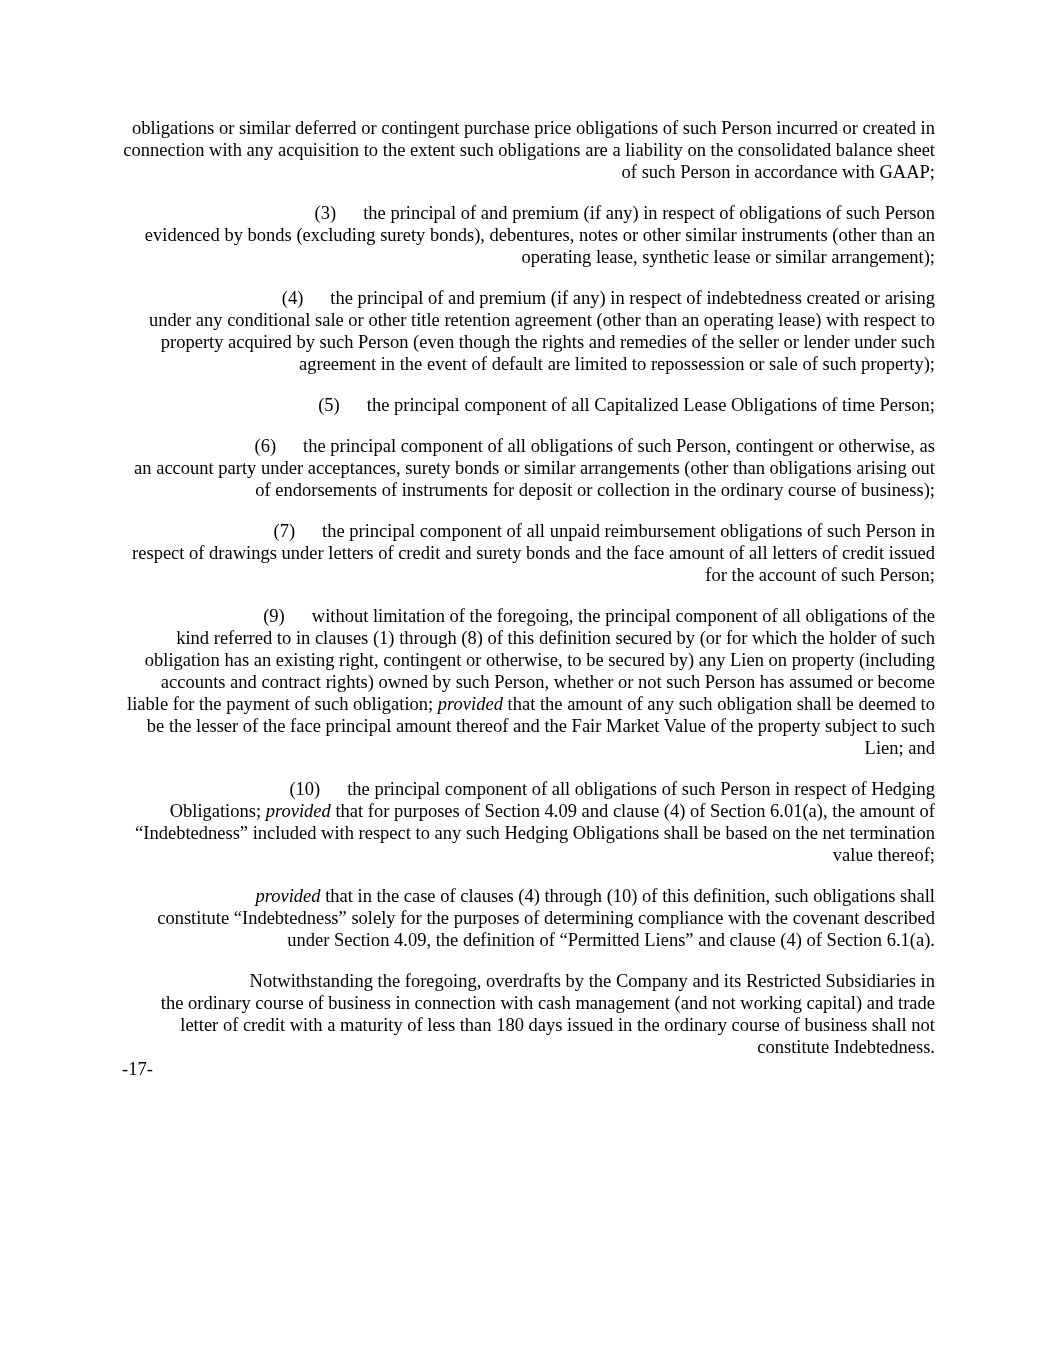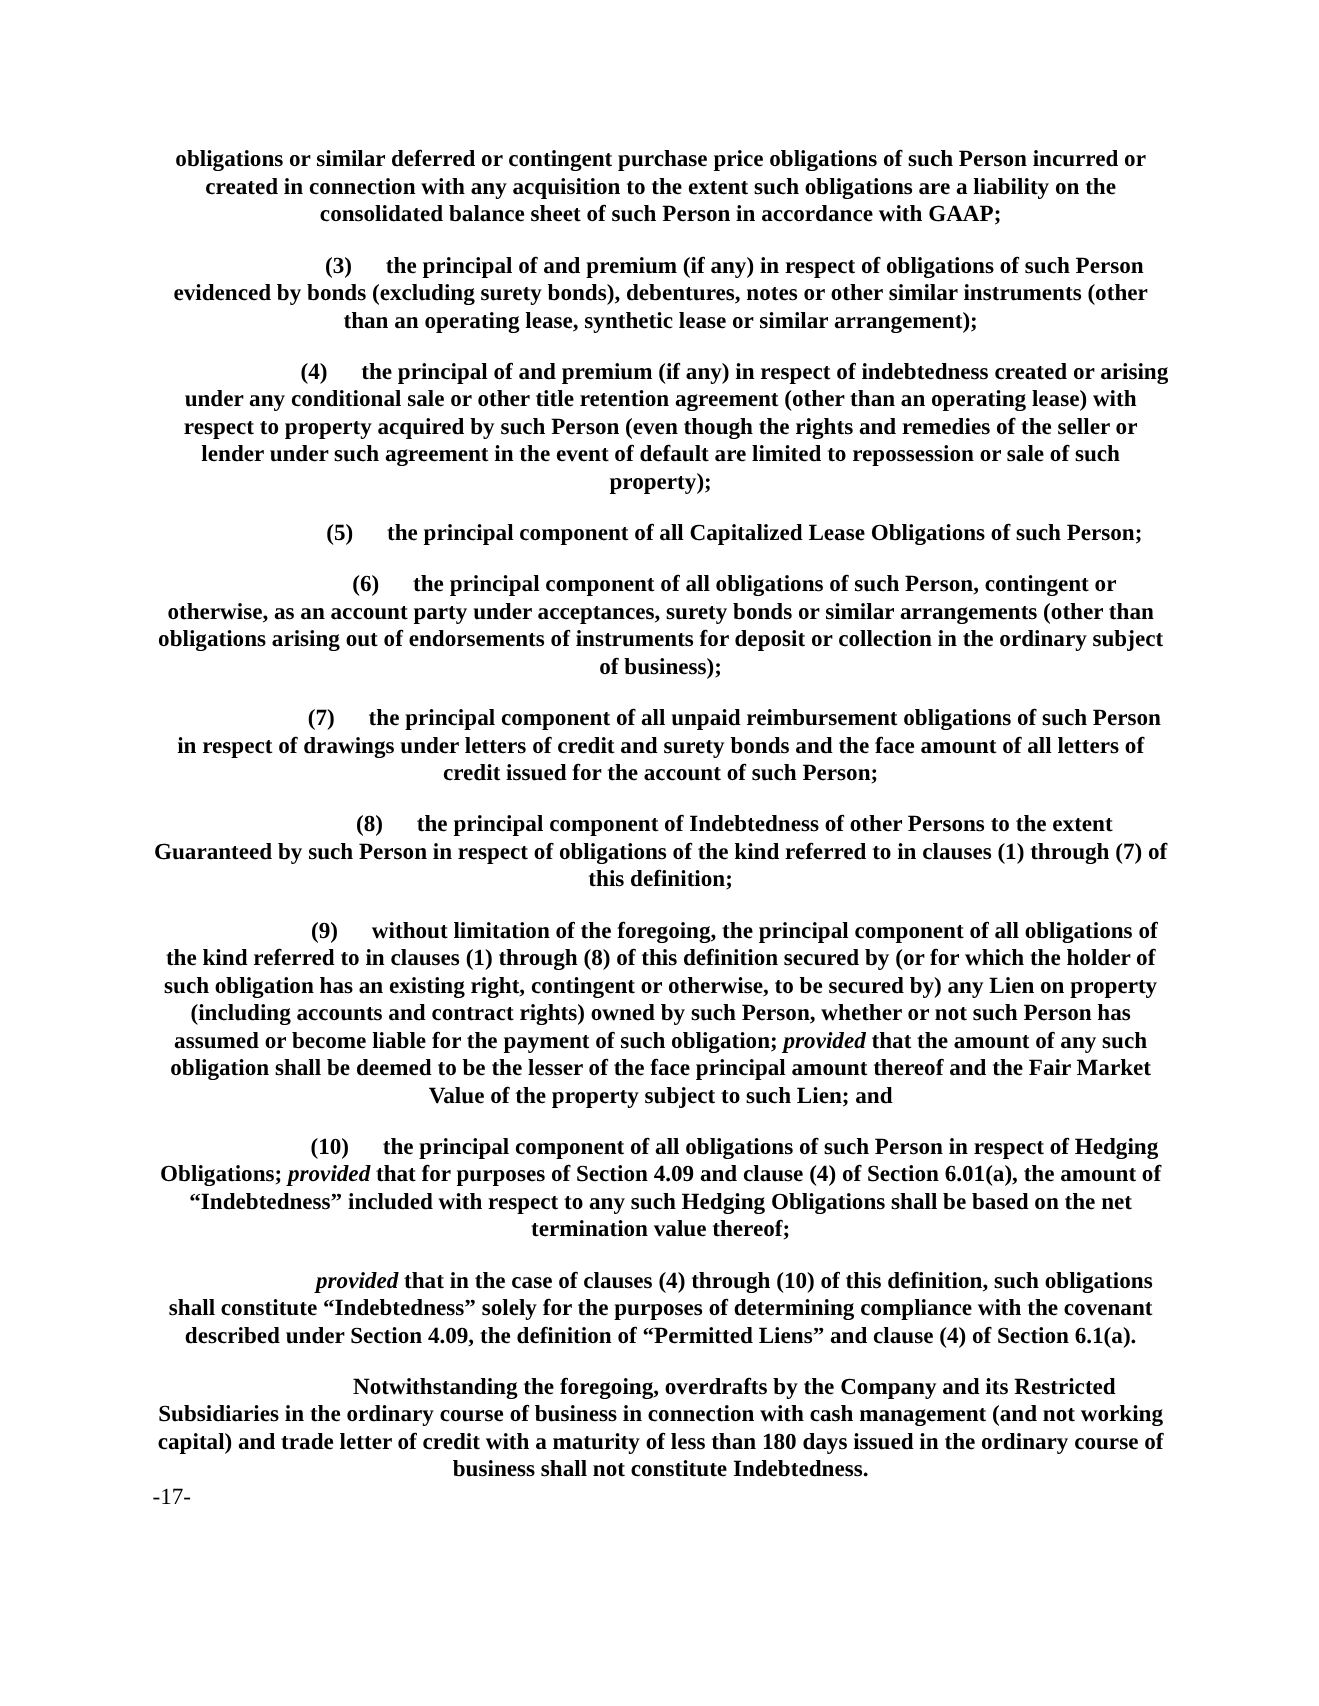--- a/index.html
+++ b/index.html
@@ -16,22 +16,21 @@
     font-family: "Liberation Serif", "DejaVu Serif", serif;
     font-size: 18.5px;
     line-height: 22px;
     box-sizing: border-box;
     padding: 117px 120px 0 122px;
     overflow: hidden;
   }
   .doc-body p {
     margin: 19px 0 0 0;
     padding: 0;
-    text-align: center;
-    font-weight: bold;
+    text-align: right;
   }
   .doc-body p:first-child {
     margin-top: 0;
   }
   .doc-body p.indent {
     text-indent: 118px;
   }
   .num {
     
   }
@@ -49,24 +48,23 @@
   }
 </style>
 </head>
 <body>
 
 <div class="page">
   <div class="doc-body">
       <p><span>obligations or similar deferred or contingent purchase price obligations of such Person incurred or created in connection with any acquisition to the extent such obligations are a liability on the consolidated balance sheet of such Person in accordance with GAAP;</span></p>
       <p class="indent"><span class="num">(3)</span><span class="tab"></span><span>the principal of and premium (if any) in respect of obligations of such Person evidenced by bonds (excluding surety bonds), debentures, notes or other similar instruments (other than an operating lease, synthetic lease or similar arrangement);</span></p>
       <p class="indent"><span class="num">(4)</span><span class="tab"></span><span>the principal of and premium (if any) in respect of indebtedness created or arising under any conditional sale or other title retention agreement (other than an operating lease) with respect to property acquired by such Person (even though the rights and remedies of the seller or lender under such agreement in the event of default are limited to repossession or sale of such property);</span></p>
-      <p class="indent"><span class="num">(5)</span><span class="tab"></span><span>the principal component of all Capitalized Lease Obligations of such Person;</span></p>
-      <p class="indent"><span class="num">(6)</span><span class="tab"></span><span>the principal component of all obligations of such Person, contingent or otherwise, as an account party under acceptances, surety bonds or similar arrangements (other than obligations arising out of endorsements of instruments for deposit or collection in the ordinary subject of business);</span></p>
+      <p class="indent"><span class="num">(5)</span><span class="tab"></span><span>the principal component of all Capitalized Lease Obligations of time Person;</span></p>
+      <p class="indent"><span class="num">(6)</span><span class="tab"></span><span>the principal component of all obligations of such Person, contingent or otherwise, as an account party under acceptances, surety bonds or similar arrangements (other than obligations arising out of endorsements of instruments for deposit or collection in the ordinary course of business);</span></p>
       <p class="indent"><span class="num">(7)</span><span class="tab"></span><span>the principal component of all unpaid reimbursement obligations of such Person in respect of drawings under letters of credit and surety bonds and the face amount of all letters of credit issued for the account of such Person;</span></p>
-      <p class="indent"><span class="num">(8)</span><span class="tab"></span><span>the principal component of Indebtedness of other Persons to the extent Guaranteed by such Person in respect of obligations of the kind referred to in clauses (1) through (7) of this definition;</span></p>
       <p class="indent"><span class="num">(9)</span><span class="tab"></span><span>without limitation of the foregoing, the principal component of all obligations of the kind referred to in clauses (1) through (8) of this definition secured by (or for which the holder of such obligation has an existing right, contingent or otherwise, to be secured by) any Lien on property (including accounts and contract rights) owned by such Person, whether or not such Person has assumed or become liable for the payment of such obligation; </span><em>provided</em><span> that the amount of any such obligation shall be deemed to be the lesser of the face principal amount thereof and the Fair Market Value of the property subject to such Lien; and</span></p>
       <p class="indent"><span class="num">(10)</span><span class="tab"></span><span>the principal component of all obligations of such Person in respect of Hedging Obligations; </span><em>provided</em><span> that for purposes of Section 4.09 and clause (4) of Section 6.01(a), the amount of “Indebtedness” included with respect to any such Hedging Obligations shall be based on the net termination value thereof;</span></p>
       <p class="indent"><em>provided</em><span> that in the case of clauses (4) through (10) of this definition, such obligations shall constitute “Indebtedness” solely for the purposes of determining compliance with the covenant described under Section 4.09, the definition of “Permitted Liens” and clause (4) of Section 6.1(a).</span></p>
       <p class="indent"><span>Notwithstanding the foregoing, overdrafts by the Company and its Restricted Subsidiaries in the ordinary course of business in connection with cash management (and not working capital) and trade letter of credit with a maturity of less than 180 days issued in the ordinary course of business shall not constitute Indebtedness.</span></p>
     </div>
   <div class="footer">
     <span>-17-</span>
   </div>
 </div>
 

